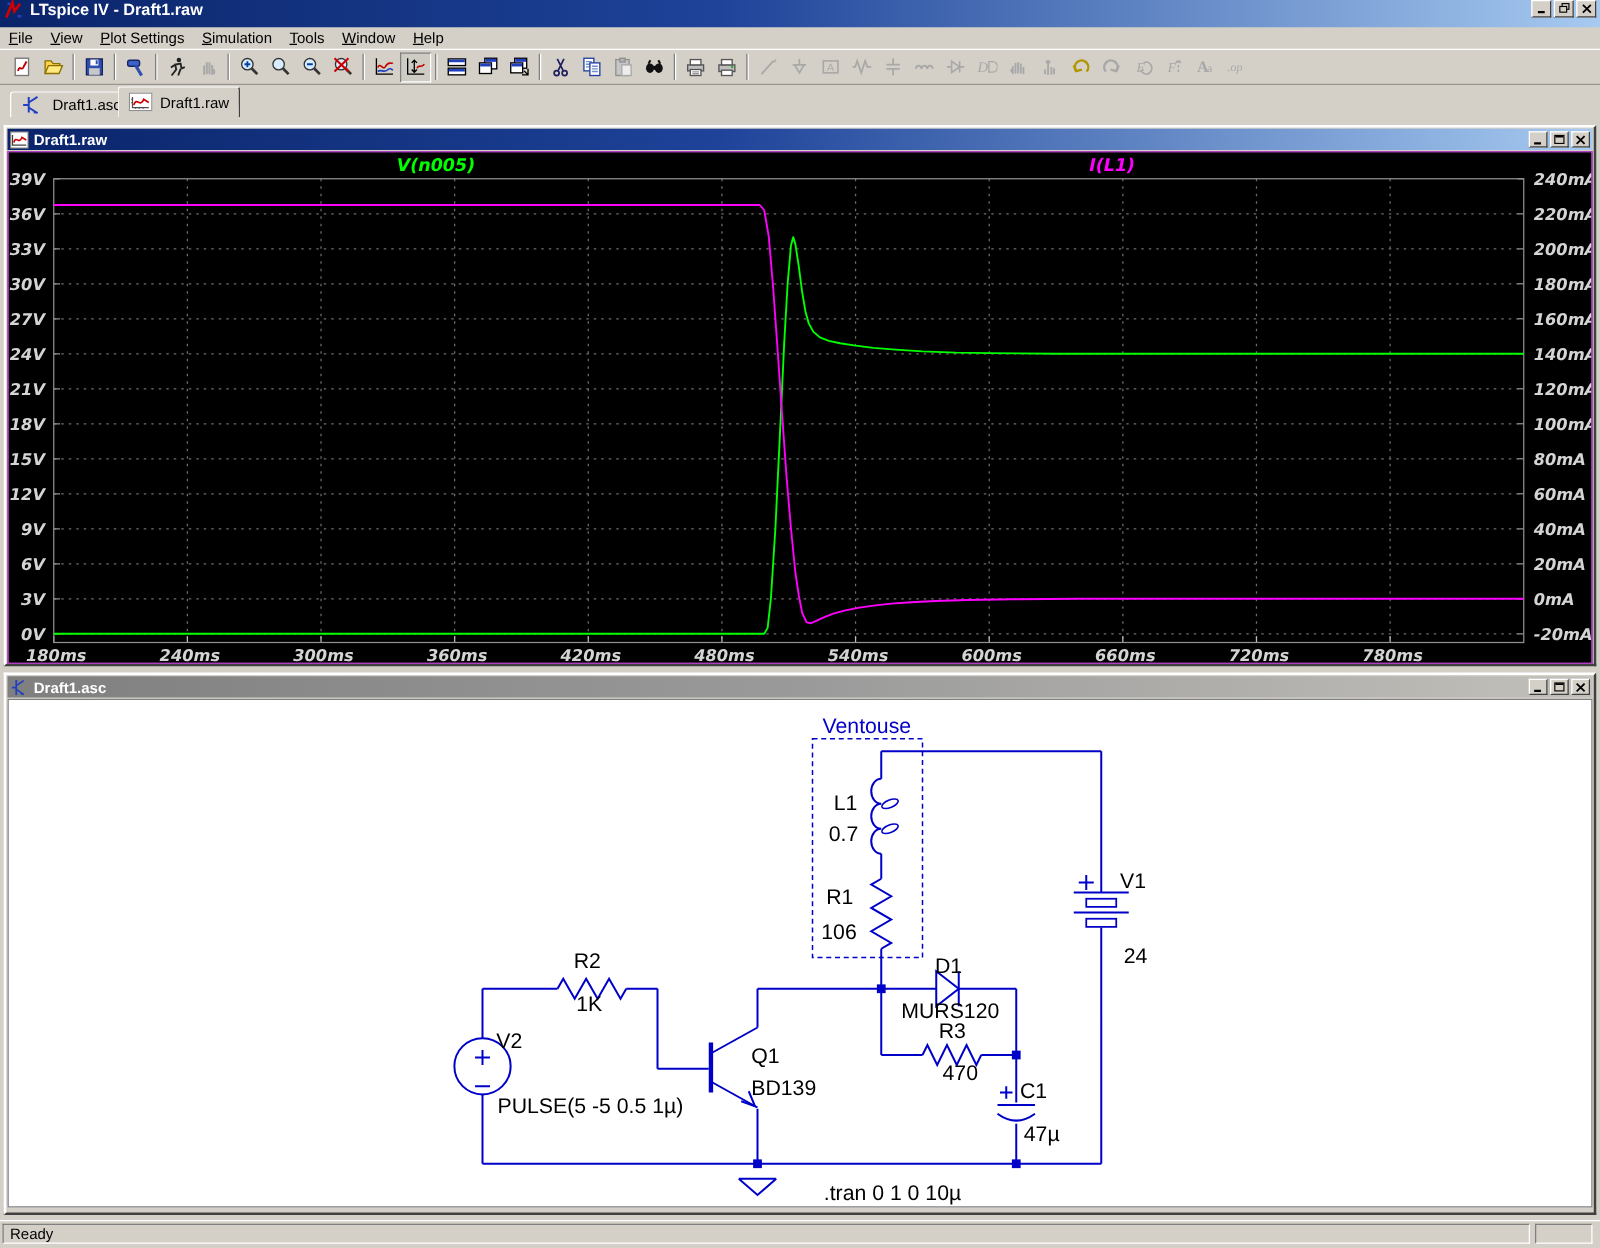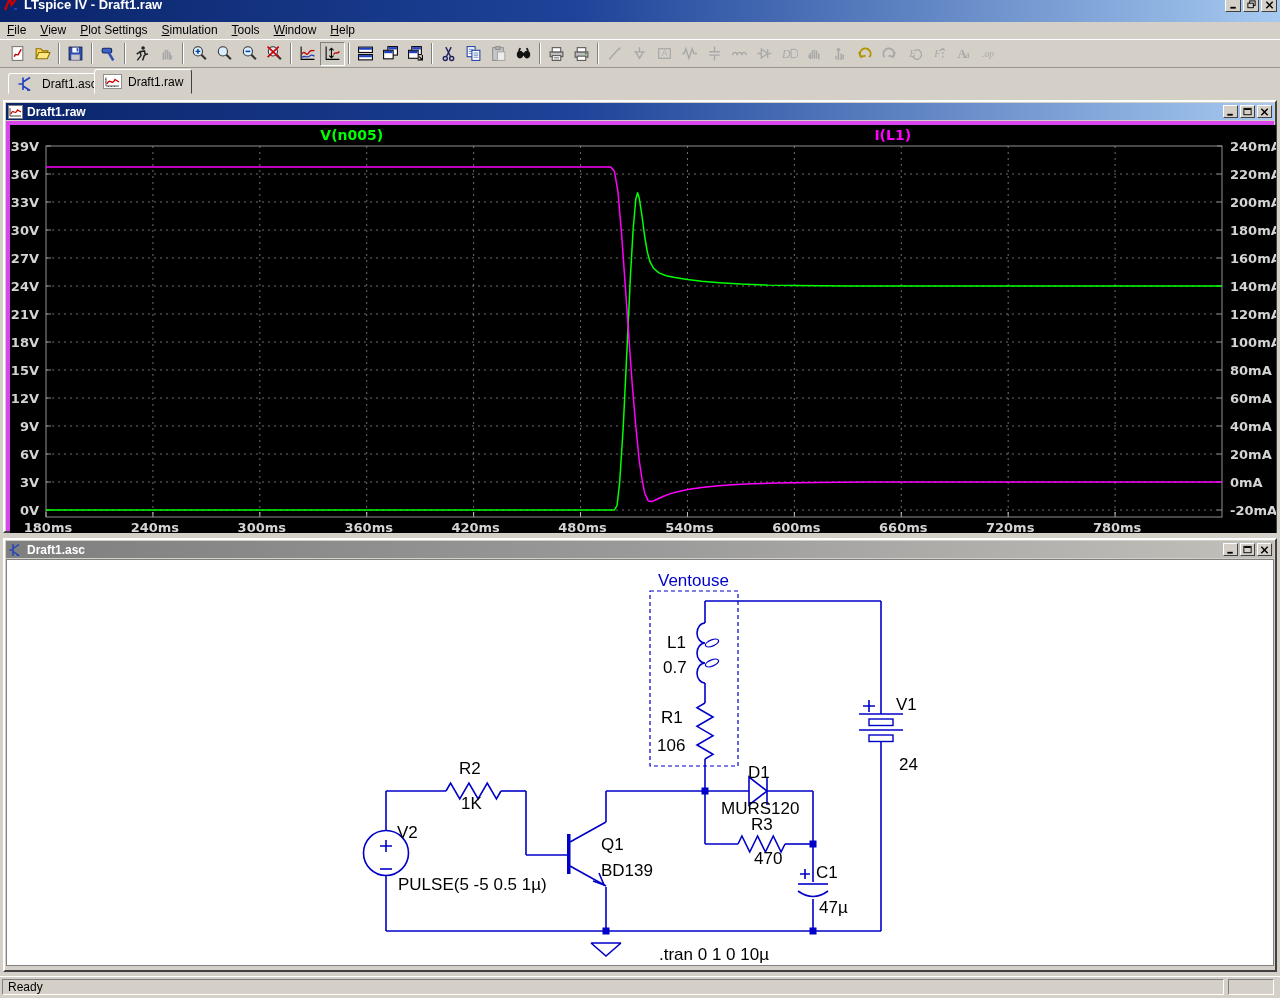--- a/index.html
+++ b/index.html
@@ -2,21 +2,21 @@
 <html><head>
 <meta charset="utf-8">
 <style>
   * { box-sizing: border-box; margin:0; padding:0; }
   html,body { width:1280px; height:998px; overflow:hidden; }
   body { font-family:"Liberation Sans", sans-serif; background:#D4D0C8; position:relative; }
 
   
   .titlebar { position:absolute; left:0; top:0; width:1280px; height:22px;
     background:linear-gradient(90deg,#0a246a 0%,#1e4399 45%,#a6caf0 100%);
-    display:flex; align-items:flex-end; padding:12px 3px; }
+    display:flex; align-items:flex-start; padding:0 3px; }
   .titlebar .title-text { color:#fff; font-weight:bold; font-size:13px; margin-left:5px; }
   .app-icon { width:16px; height:16px; display:inline-block; }
   .winbtns { margin-left:auto; display:flex; gap:2px; }
   .winbtn { width:16px; height:14px; background:#D4D0C8; border:1px solid;
     border-color:#fff #404040 #404040 #fff; display:flex; align-items:center; justify-content:center; }
   .winbtn svg { display:block; }
 
   .menubar { position:absolute; left:0; top:22px; width:1280px; height:17px;
     display:flex; align-items:flex-end; font-size:12px; background:#D4D0C8; }
   .menu-item { padding:1px 7px; height:17px; line-height:15px; color:#000; }
@@ -40,21 +40,21 @@
   
   .child { position:absolute; left:3px; width:1274px; background:#D4D0C8;
     border:2px solid; border-color:#fff #404040 #404040 #fff; padding:1px; }
   .child-title { height:17px; display:flex; align-items:center; padding:0 2px; }
   .child-title.active { background:linear-gradient(90deg,#0a246a 0%,#1e4399 45%,#a6caf0 100%); }
   .child-title.inactive { background:linear-gradient(90deg,#7f7f7f 0%,#9a9a9a 50%,#c2c0ba 100%); }
   .child-title .ct-text { color:#fff; font-weight:bold; font-size:12px; margin-left:4px; }
   .child-title .winbtns .winbtn { width:15px; height:13px; }
   .ct-icon { width:15px; height:14px; }
 
-  .plot-client { margin-top:1px; height:410px; background:#000; border:4px solid #d946ef; }
+  .plot-client { margin-top:1px; height:410px; background:#000; border:1px solid #d946ef;font-style:italic; }
   .schem-client { margin-top:1px; height:407px; background:#fff; border:1px solid #808080; }
   .plot-client svg, .schem-client svg { display:block; }
 
   
   .statusbar { position:absolute; left:0; top:976px; width:1280px; height:22px;
     background:#D4D0C8; border-top:1px solid #fff; padding:2px; display:flex; gap:4px; }
   .sb-panel { border:1px solid; border-color:#808080 #fff #fff #808080;
     font-size:12px; padding:1px 5px; height:16px; line-height:13px; }
   .sb-main { width:1222px; }
   .sb-right { width:46px; }

